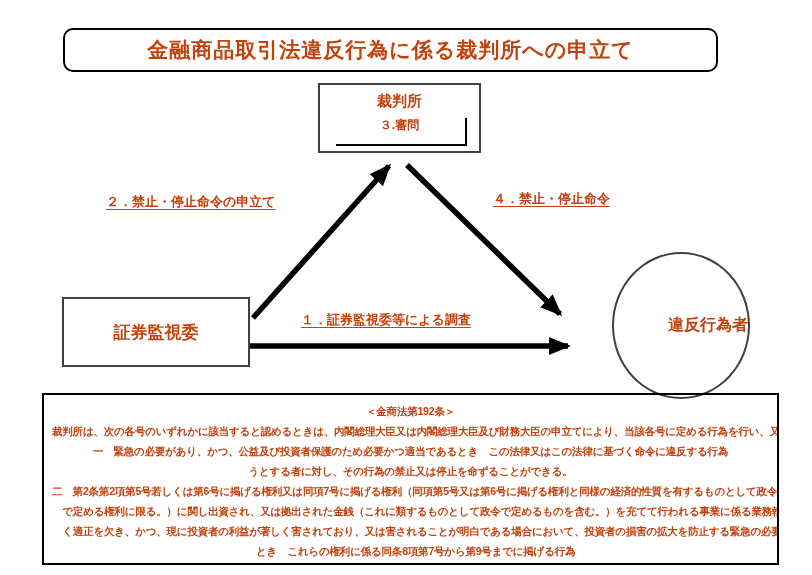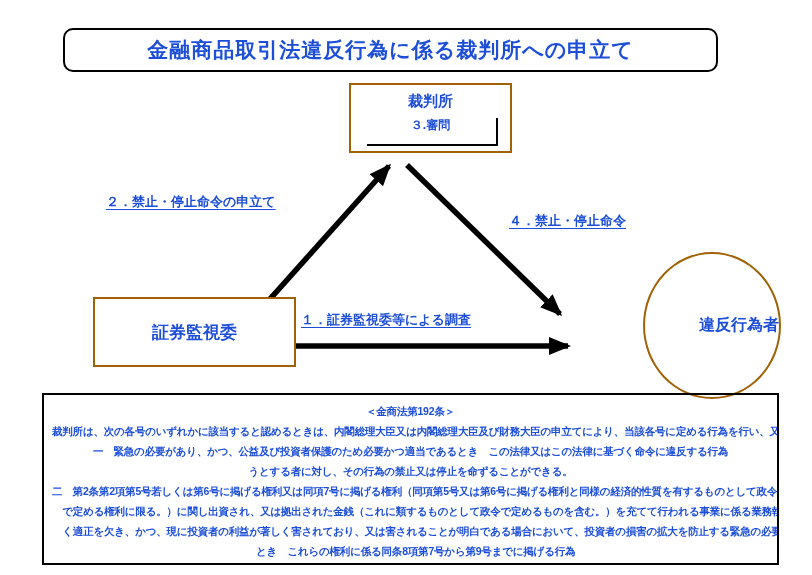--- a/index.html
+++ b/index.html
@@ -1,60 +1,60 @@
 <!DOCTYPE html>
 <html><head>
 <meta charset="utf-8">
 <style>
   html,body{margin:0;padding:0;background:#fff;}
   .page{
     position:relative;width:812px;height:575px;background:#ffffff;
     font-family:"Liberation Sans","DejaVu Sans",sans-serif;
-    color:#1d4ed8;font-weight:bold;overflow:hidden;
+    color:#c2410c;font-weight:bold;overflow:hidden;
   }
   
   .title-box{
     position:absolute;left:63px;top:28px;width:651px;height:40px;
     border:2px solid #000;border-radius:10px;
     display:flex;align-items:center;justify-content:center;
   }
   .title-box span{font-size:21px;letter-spacing:1px;white-space:nowrap;}
   
   .arrows{position:absolute;left:0;top:0;width:812px;height:575px;pointer-events:none;}
   .arrows line{stroke:#000;stroke-width:5.5px;}
   .arrows marker path{fill:#000;}
   
-  .node{position:absolute;border:2px solid #a16207;background:#fff;box-sizing:border-box;margin-left:31px;}
+  .node{position:absolute;border:2px solid #404040;background:#fff;box-sizing:border-box;}
   .court{
     left:318px;top:83px;width:163px;height:70px;text-align:center;
   }
   .court-label{margin-top:7px;font-size:15px;}
   .court-sub{
     margin-top:6px;font-size:12px;
     text-underline-offset:3px;
   }
   .court-inner-box{
     position:absolute;left:16px;top:33px;width:129px;height:26px;
     border-right:2px solid #000;border-bottom:2px solid #000;
   }
   .sesc{
-    left:62px;top:297px;width:203px;height:70px;
+    left:62px;top:297px;width:188px;height:70px;
     display:flex;align-items:center;justify-content:center;font-size:17px;
   }
   .violator{
     left:612px;top:252px;width:138px;height:147px;border-radius:50%;
     display:flex;align-items:center;justify-content:flex-end;font-size:16px;
   }
   
   .arrow-label{
     position:absolute;font-size:13px;white-space:nowrap;
     text-decoration:underline;text-underline-offset:3px;background:#fff;
   }
   #lbl-petition{left:106px;top:193px;}
-  #lbl-order{left:493px;top:212px;margin-left:16px;}
+  #lbl-order{left:493px;top:190px;}
   #lbl-investigation{left:301px;top:311px;text-decoration:underline;}
   
   .law-box{
     position:absolute;left:42px;top:393px;width:737px;height:172px;
     border:2px solid #000;box-sizing:border-box;
     padding:6px 8px;overflow:hidden;text-align:center;
   }
   .law-line{
     font-size:10.5px;line-height:20px;letter-spacing:-0.2px;white-space:nowrap;
   }

